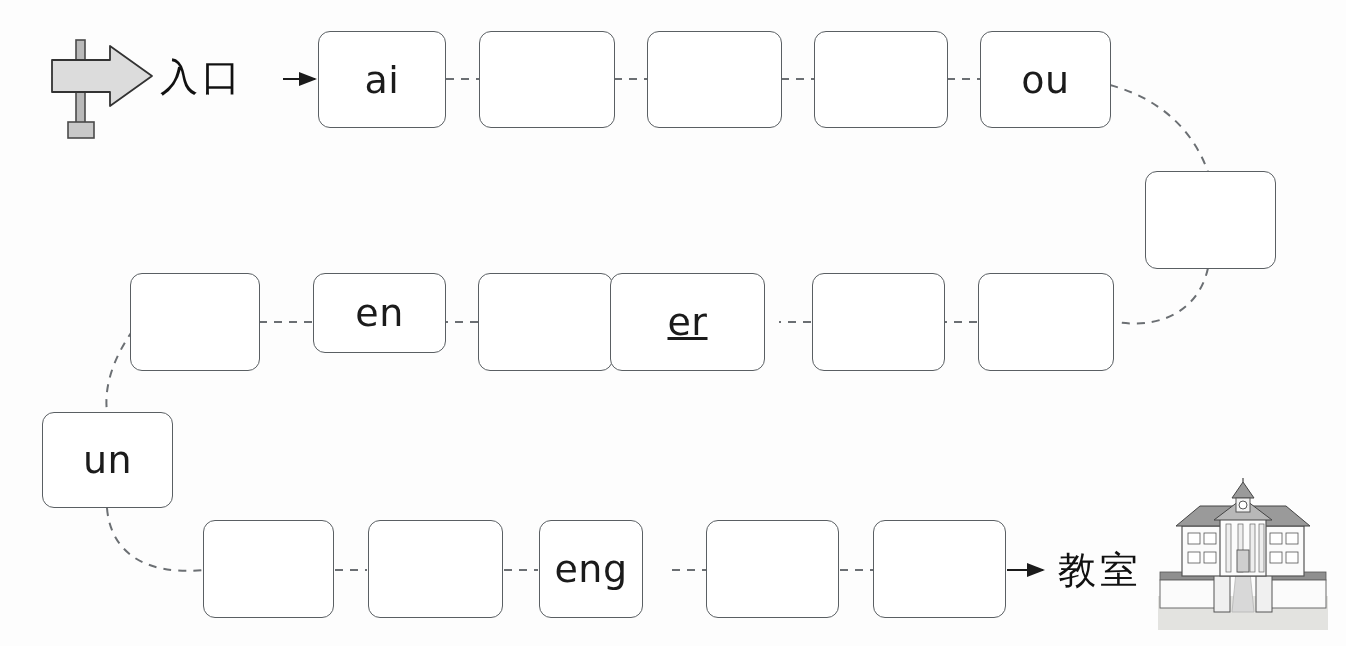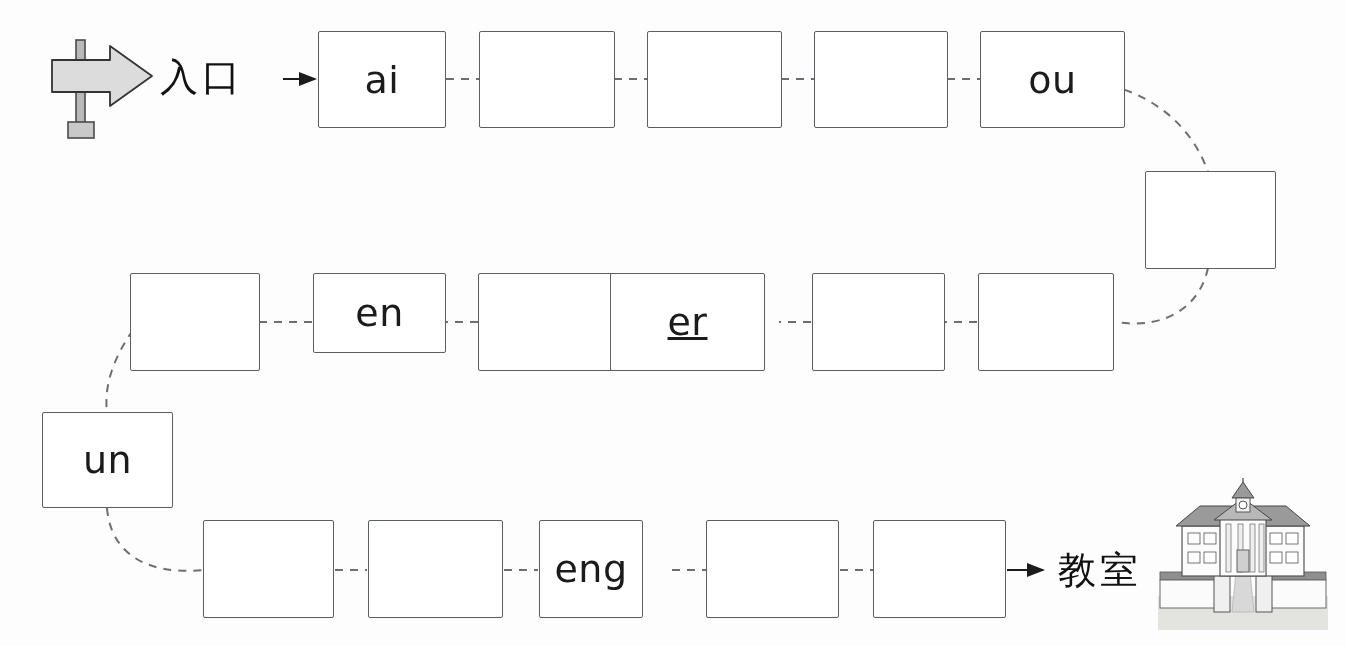--- a/index.html
+++ b/index.html
@@ -20,21 +20,21 @@
     left: 0; top: 0;
     width: 1346px;
     height: 646px;
     pointer-events: none;
   }
   .cell {
     position: absolute;
     box-sizing: border-box;
     background: #ffffff;
     border: 1.6px solid #5a5f63;
-    border-radius: 2px;
+    border-radius: 12px;
     display: flex;
     align-items: center;
     justify-content: center;
     color: #1b1b1b;
     font-size: 38px;
     font-family: "DejaVu Sans", sans-serif;
     letter-spacing: 0.5px;
     z-index: 3;
   }
   .cell.empty { color: transparent; }
@@ -103,21 +103,21 @@
     <rect x="20" y="84" width="26" height="16" fill="#c9c9c9" stroke="#4a4a4a" stroke-width="1.6"></rect>
     <path d="M4,22 L62,22 L62,8 L104,38 L62,68 L62,54 L4,54 Z" fill="#dcdcdc" stroke="#333333" stroke-width="1.8" stroke-linejoin="round"></path>
   </svg>
 
   <div class="start-label" style="left:160px; top:52px;">入口</div>
 
   <div class="cell" style="left:318px; top:31px; width:128px; height:97px;">ai</div>
   <div class="cell empty" style="left:479px; top:31px; width:136px; height:97px;"></div>
   <div class="cell empty" style="left:647px; top:31px; width:135px; height:97px;"></div>
   <div class="cell empty" style="left:814px; top:31px; width:134px; height:97px;"></div>
-  <div class="cell" style="left:980px; top:31px; width:145px; height:97px;">ou</div>
+  <div class="cell" style="left:980px; top:31px; width:131px; height:97px;">ou</div>
 
   <div class="cell empty" style="left:1145px; top:171px; width:131px; height:98px;"></div>
 
   <div class="cell empty" style="left:130px; top:273px; width:130px; height:98px;"></div>
   <div class="cell" style="left:313px; top:273px; width:133px; height:80px;">en</div>
   <div class="cell empty" style="left:478px; top:273px; width:135px; height:98px;"></div>
   <div class="cell" style="left:610px; top:273px; width:155px; height:98px;text-decoration:underline;">er</div>
   <div class="cell empty" style="left:812px; top:273px; width:133px; height:98px;"></div>
   <div class="cell empty" style="left:978px; top:273px; width:136px; height:98px;"></div>
 

